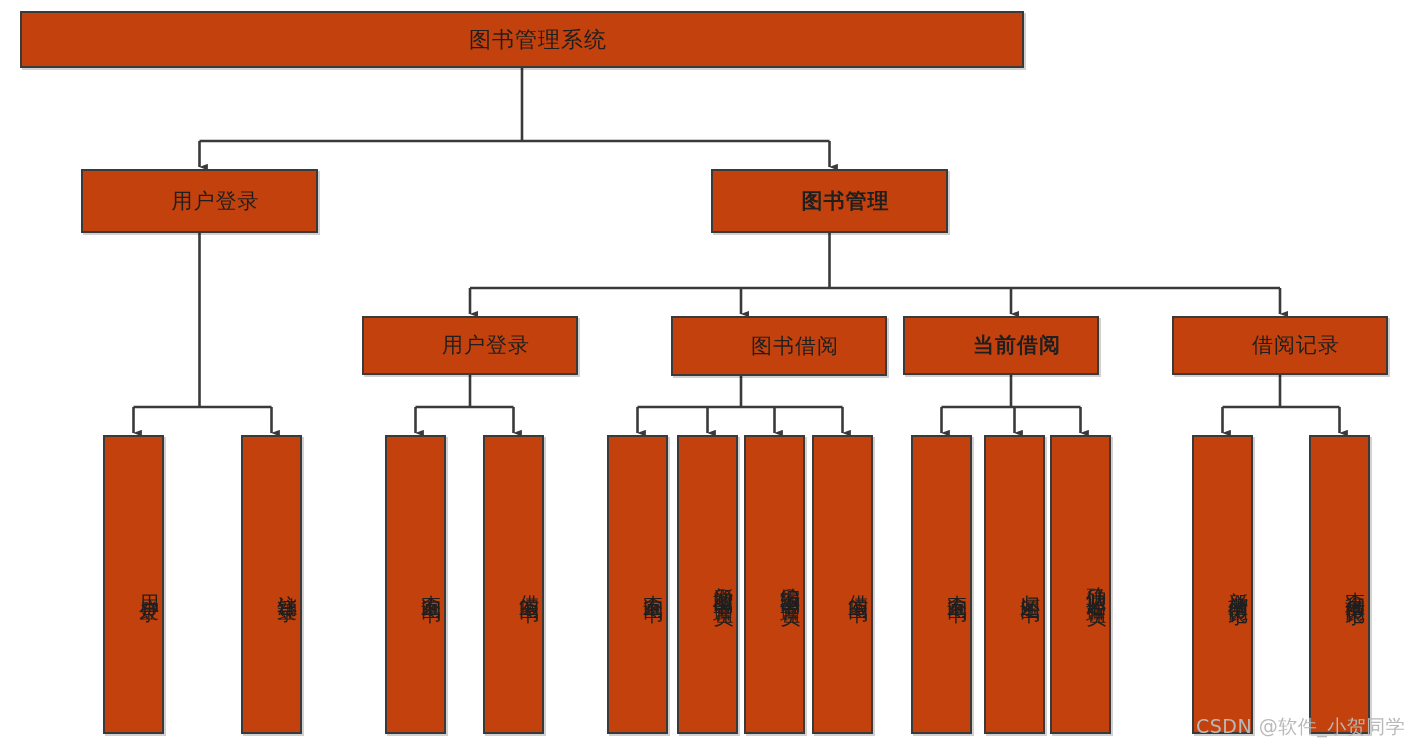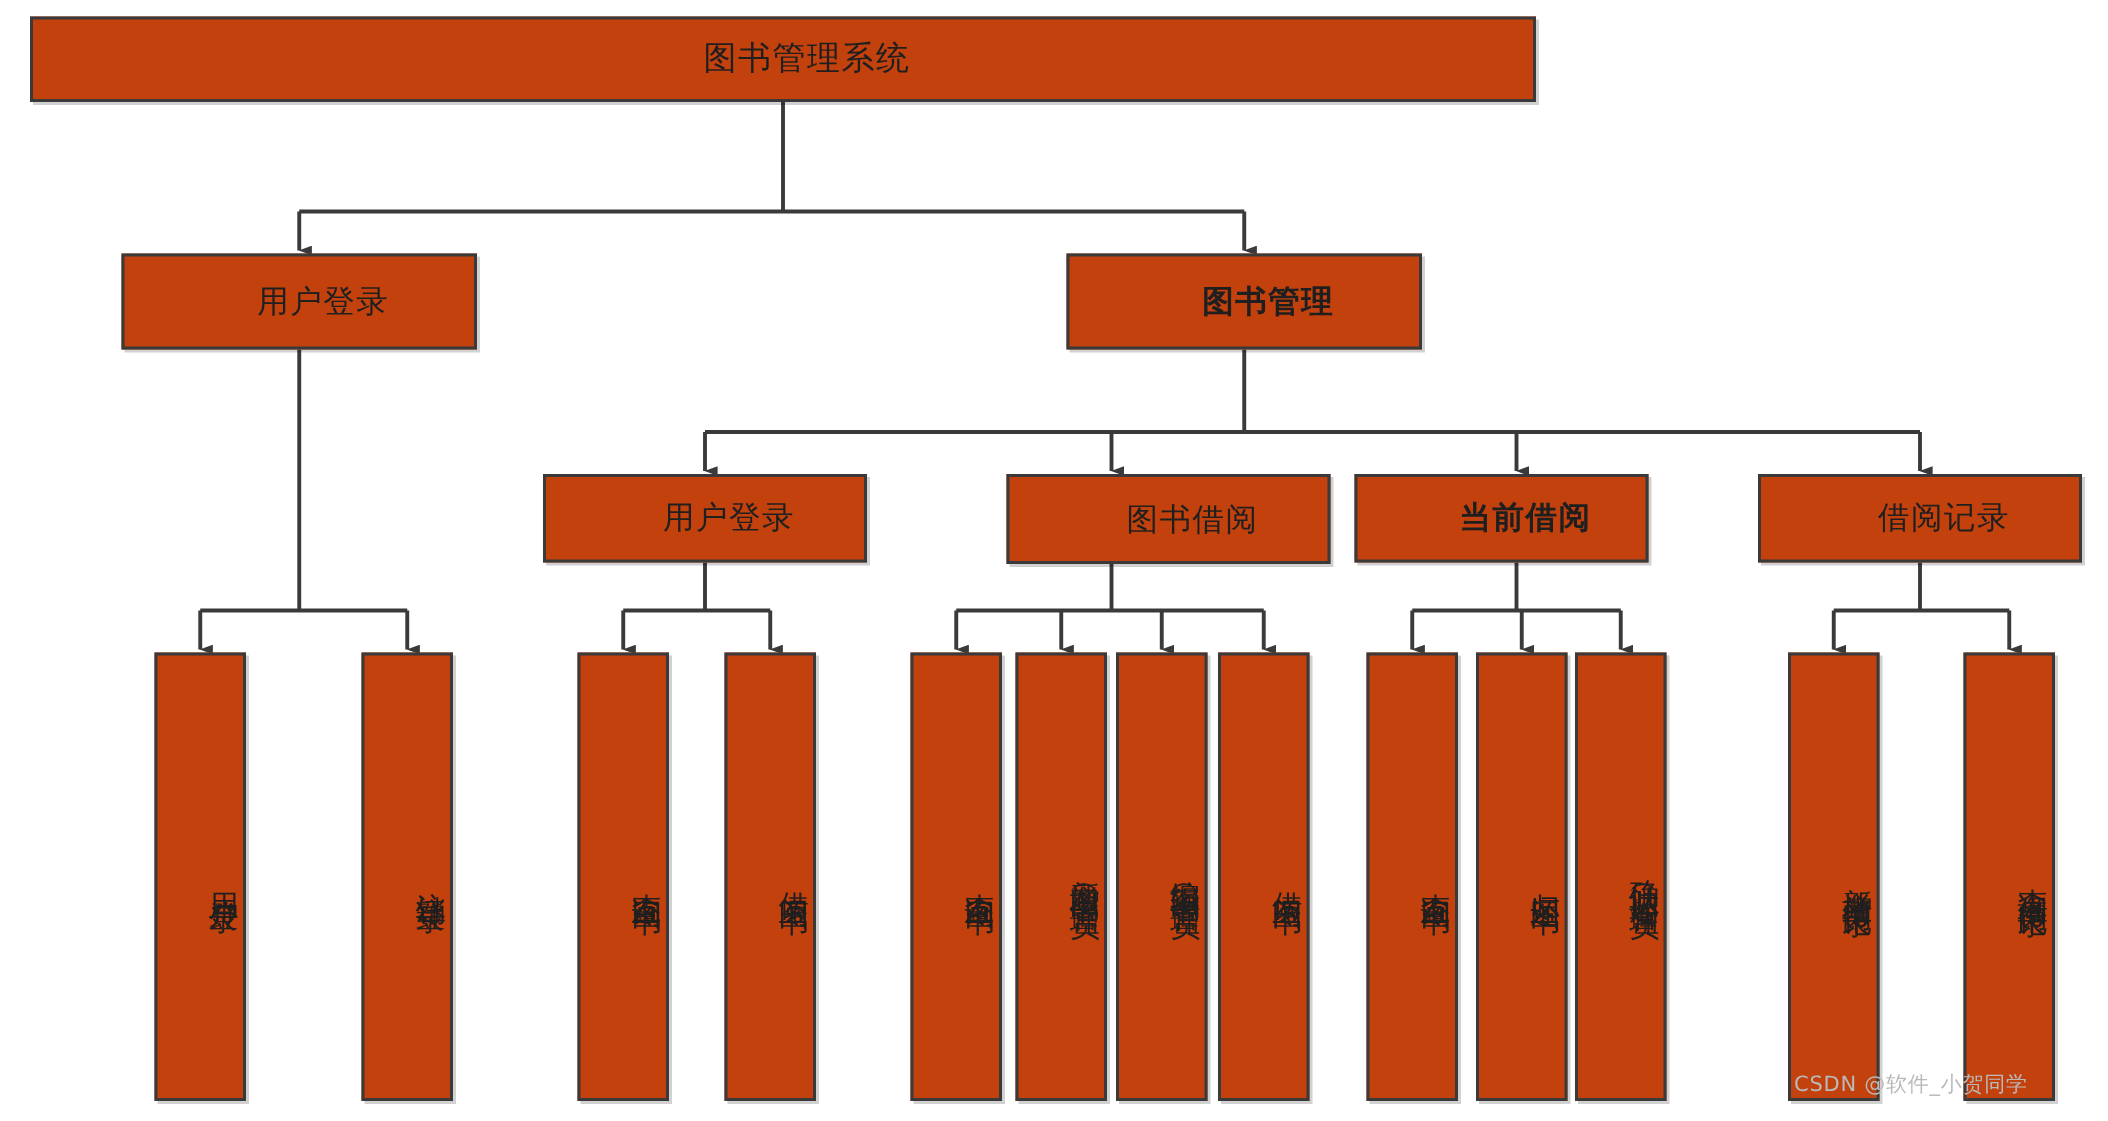--- a/index.html
+++ b/index.html
@@ -56,21 +56,21 @@
     text-orientation: upright;
     font-size: 20px;
     line-height: 1.32;
     letter-spacing: 3px;
     white-space: normal;
     max-height: 100%;
   }
   .node.root .label { font-size: 22px; }
   .watermark {
     position: absolute;
-    font-size: 14px;
+    font-size: 19px;
     color: #b9b9b9;
     letter-spacing: 0.5px;
     white-space: nowrap;
     user-select: none;
   }
 </style>
 </head>
 <body>
 
 <div id="canvas">

